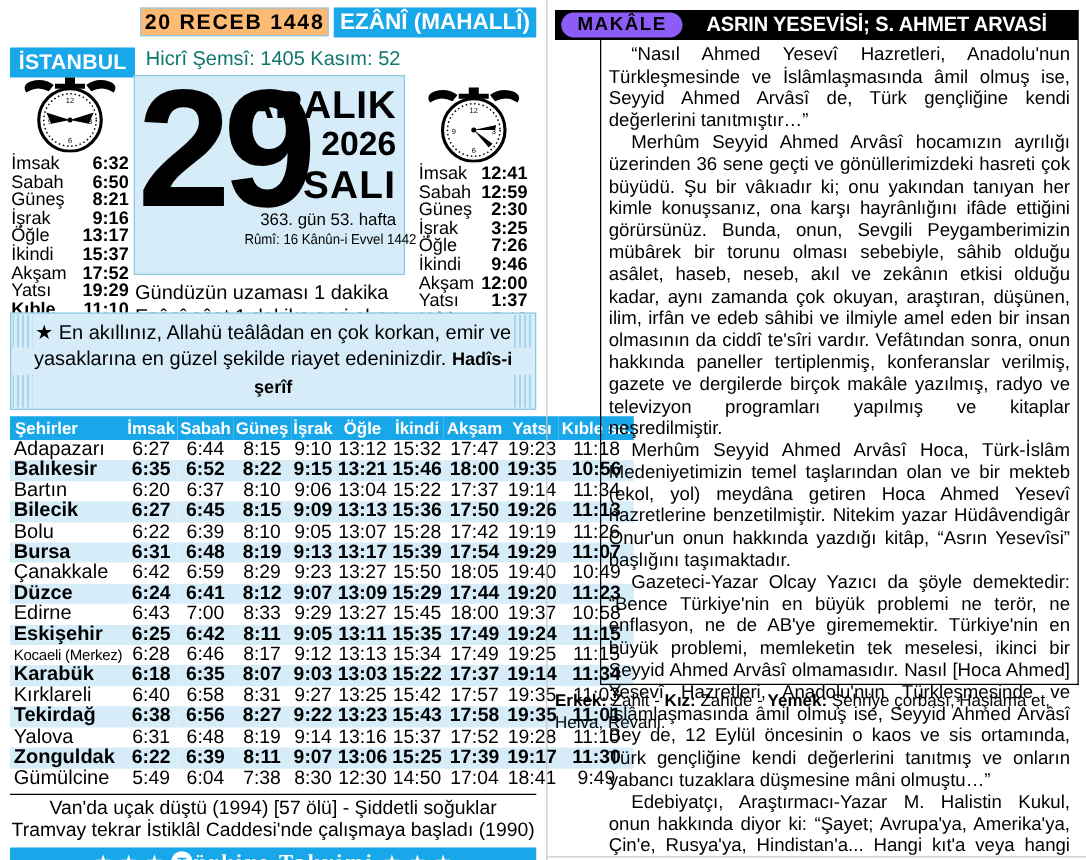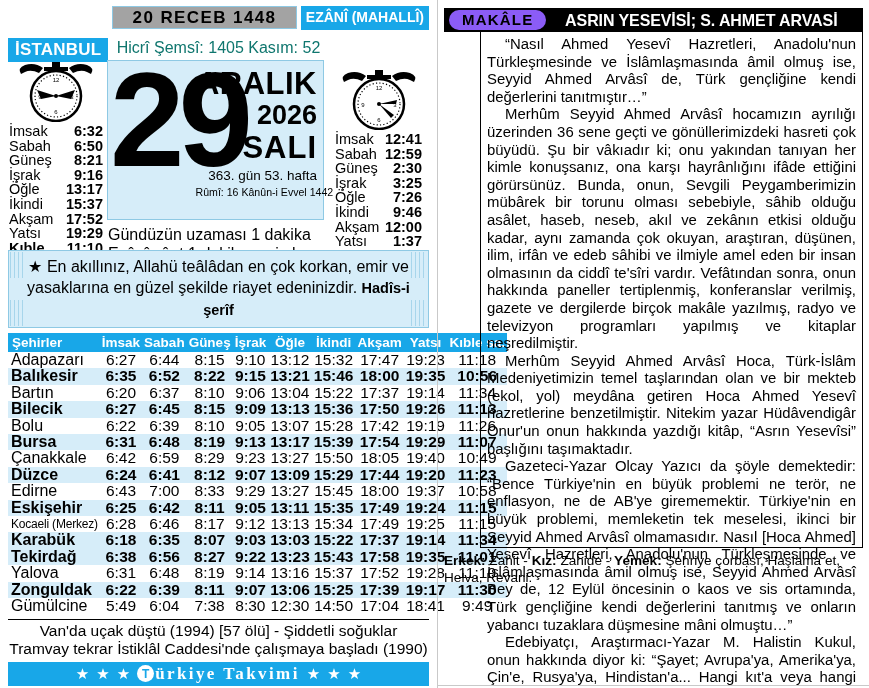--- a/index.html
+++ b/index.html
@@ -26,30 +26,30 @@
   .hdr-row { display: flex; align-items: flex-start; height: 30px; }
   .city-badge {
     background: #18a7e8; color: #ffffff;
     font-weight: bold; font-size: 17px; letter-spacing: .2px;
     padding: 2px 7px 3px 7px; line-height: 19px;
     white-space: nowrap;
     margin-top: 32px;
   }
   .hijri-box {
     flex: 1; margin: 0 4px;
-    background: #a3a3a3; border: 1px solid #8ec9e4;
+    background: #fdba74; border: 1px solid #8ec9e4;
     text-align: center; line-height: 21px;
   }
   .hijri-box .h1 {
     display: block; font-weight: bold; font-size: 17px; color: #000;
     letter-spacing: 1.4px;
   }
   .ezani-badge {
     background: #18a7e8; color: #ffffff;
-    font-weight: bold; font-size: 14px;
+    font-weight: bold; font-size: 18px;
     padding: 3px 5px 4px 5px; line-height: 17px;
     white-space: nowrap;
   }
   .hicri-line {
     text-align: center; font-size: 16px; color: #0f766e;
     margin-top: 2px; height: 20px; line-height: 19px;
     padding-right: 78px; padding-left: 78px;
   }
 
   
@@ -505,20 +505,32 @@
             <td>6:18</td>
             <td>6:35</td>
             <td>8:07</td>
             <td>9:03</td>
             <td>13:03</td>
             <td>15:22</td>
             <td>17:37</td>
             <td>19:14</td>
             <td>11:34</td>
           </tr>
+          <tr>
+            <td class="city">Kırklareli</td>
+            <td>6:40</td>
+            <td>6:58</td>
+            <td>8:31</td>
+            <td>9:27</td>
+            <td>13:25</td>
+            <td>15:42</td>
+            <td>17:57</td>
+            <td>19:35</td>
+            <td>11:03</td>
+          </tr>
           <tr class="alt">
             <td class="city">Tekirdağ</td>
             <td>6:38</td>
             <td>6:56</td>
             <td>8:27</td>
             <td>9:22</td>
             <td>13:23</td>
             <td>15:43</td>
             <td>17:58</td>
             <td>19:35</td>

